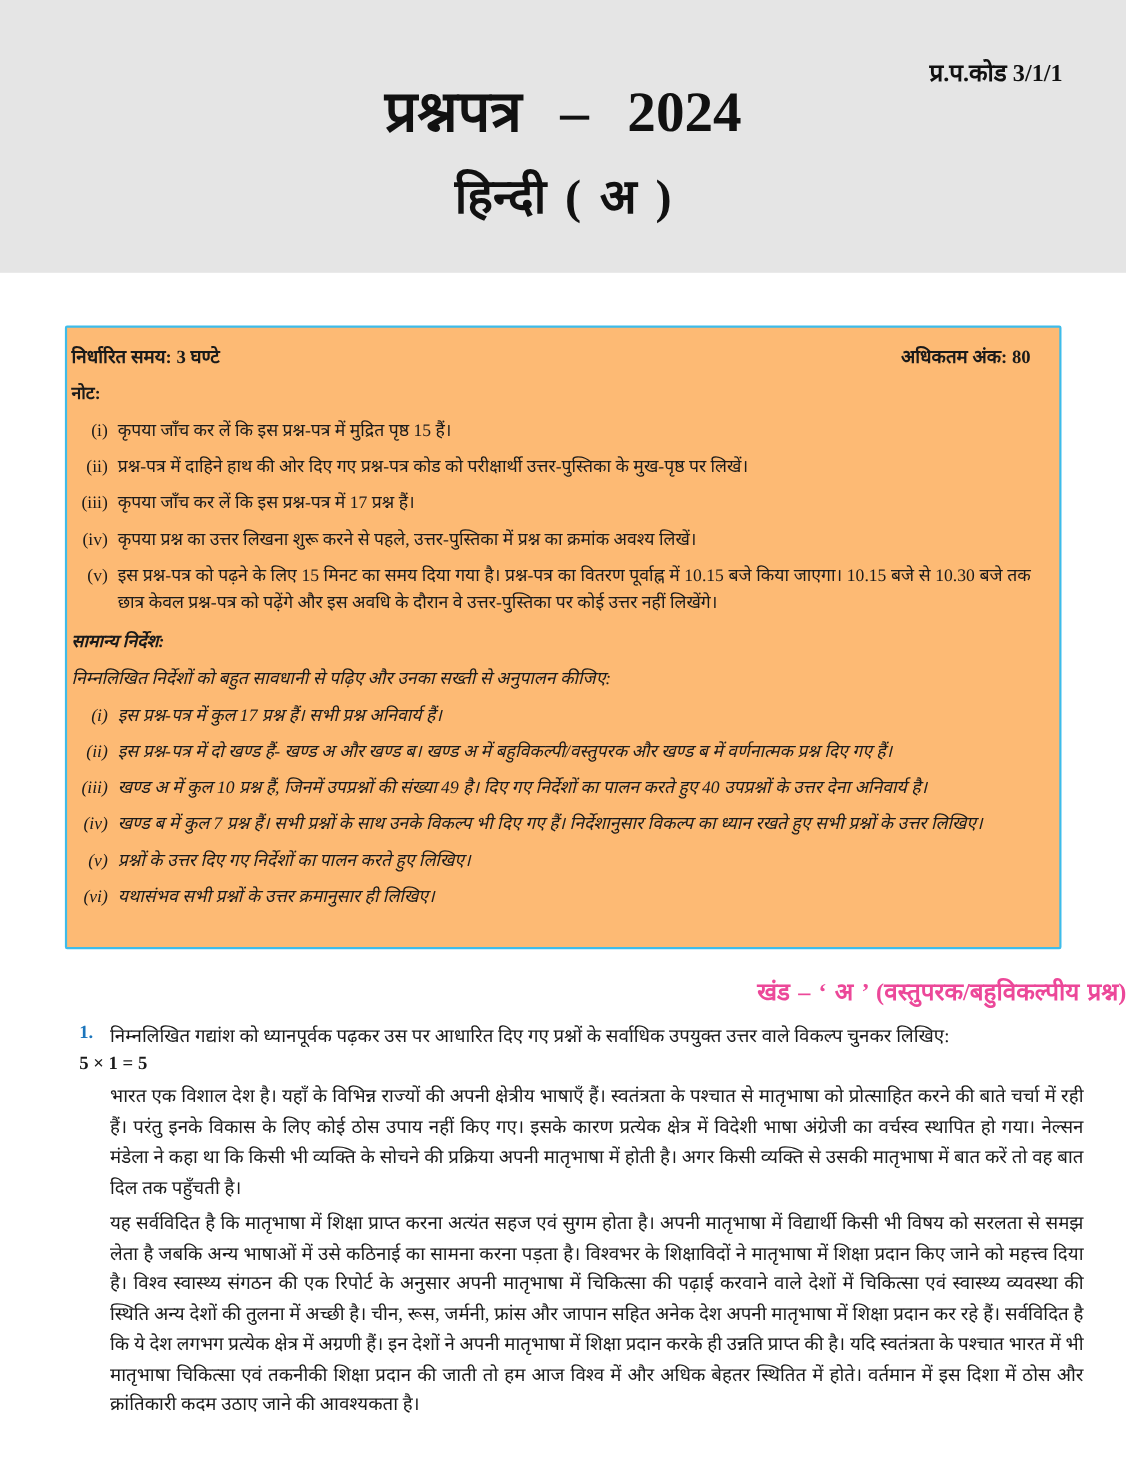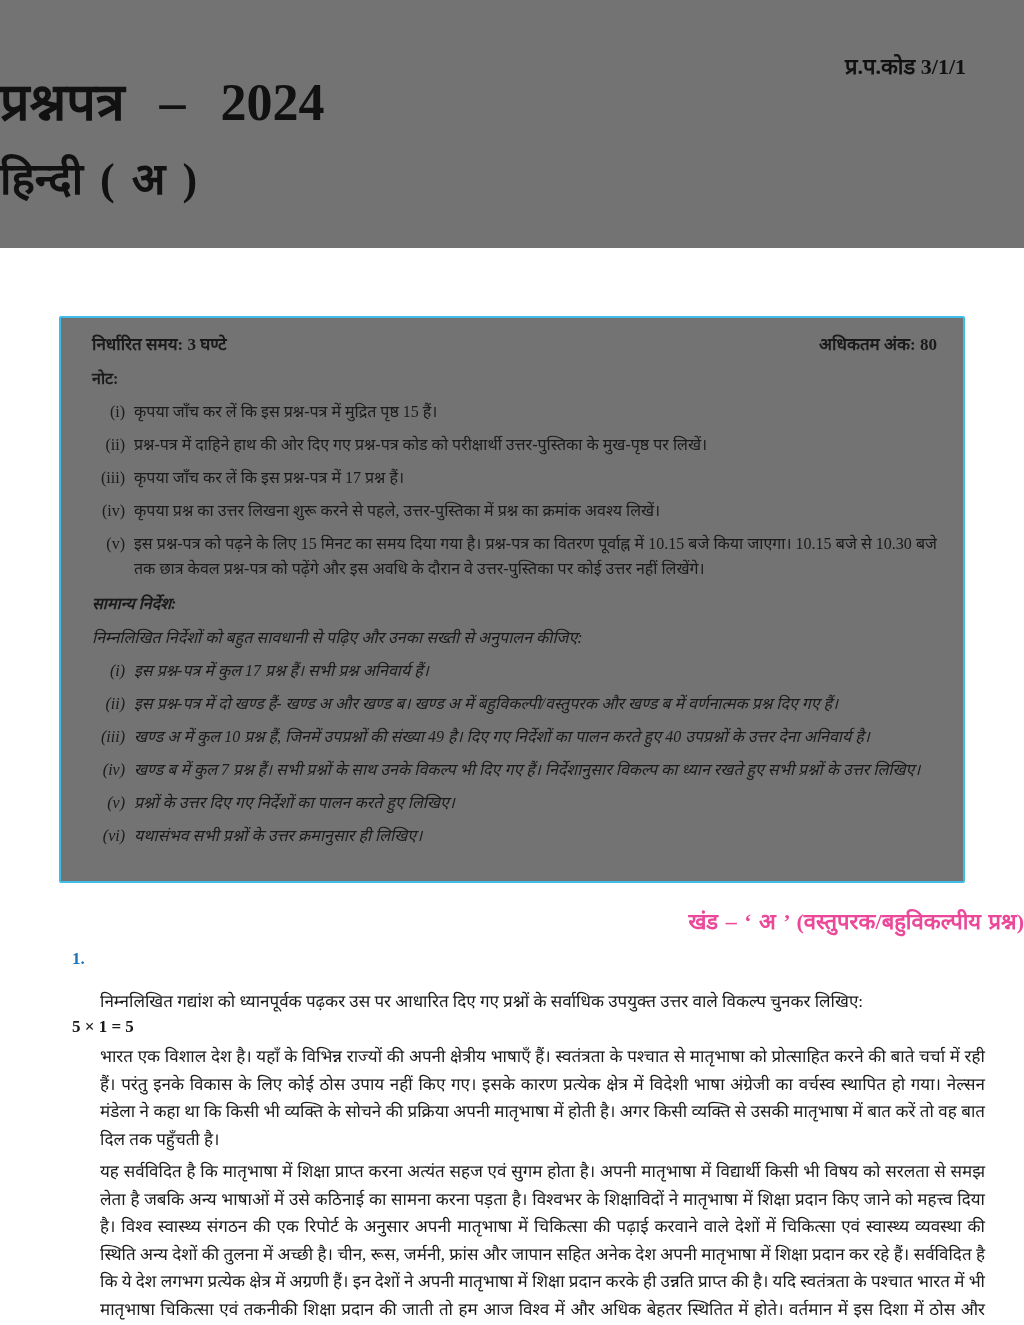--- a/index.html
+++ b/index.html
@@ -8,22 +8,22 @@
     height:1325px;
     position:relative;
     font-family:"Liberation Serif", serif;
     color:#1a1a1a;
     overflow:hidden;
   }
 
   
   .banner {
     width:1024px; height:248px;
-    background:#737373;
-    text-align:left;
+    background:#e5e5e5;
+    text-align:center;
     position:relative;
   }
   .paper-code {
     position:absolute; top:50px; right:58px;
     font-size:22px; font-weight:bold; color:#111;
   }
   .banner-title {
     padding-top:74px;
     font-size:52px; font-weight:bold; color:#111;
     word-spacing:22px;
@@ -31,25 +31,25 @@
   }
   .banner-subtitle {
     margin-top:16px;
     font-size:44px; font-weight:bold; color:#111;
     word-spacing:6px;
   }
 
   
   .inst-box {
     width:906px; min-height:567px;
-    margin:68px auto 0 auto;
-    background:#737373;
+    margin:48px auto 0 auto;
+    background:#fdba74;
     border:2px solid #3EBCEA;
     border-radius:2px;
-    padding:14px 26px 12px 31px;
+    padding:14px 26px 12px 4px;
     font-size:16px;
     line-height:25px;
   }
   .inst-header { display:flex; justify-content:space-between; font-weight:bold; font-size:17px; }
   .note-label { font-weight:bold; margin-top:9px; }
   .inst-item { display:flex; margin-top:8px; }
   .inst-item .num { width:42px; min-width:42px; text-align:right; padding-right:9px; }
   .inst-item .txt { flex:1; text-align:justify; }
   .general-label { font-weight:bold; font-style:italic; margin-top:10px; }
   .general-intro { font-style:italic; margin-top:9px; }
@@ -61,21 +61,21 @@
     text-align:right;
     font-size:22px; font-weight:bold;
     color:#ec4899;
     word-spacing:2px;
   }
 
   
   .q1 { margin:14px 39px 0 72px; }
   .q1-row { display:flex; font-size:17px; }
   .q1-row .q-num { width:28px; min-width:28px; font-weight:bold; color:#1B75BC; }
-  .q1-row .q-txt { flex:1; text-align:justify;margin-top:40px; }
+  .q1-row .q-txt { flex:1; text-align:justify; }
   .q1-marks { text-align:left; font-weight:bold; font-size:17px; margin-top:5px; }
 
   .passage { margin:6px 39px 0 100px; width:885px; }
   .passage p {
     font-size:17px; line-height:27.5px;
     text-align:justify;
   }
   .passage p + p { margin-top:5px; }
 </style>
 </head>

